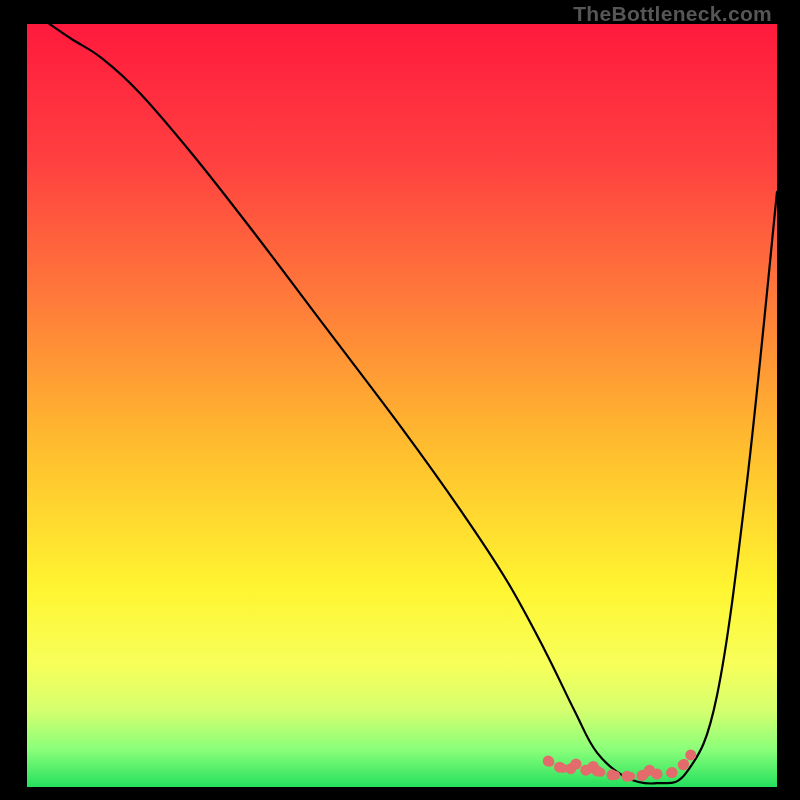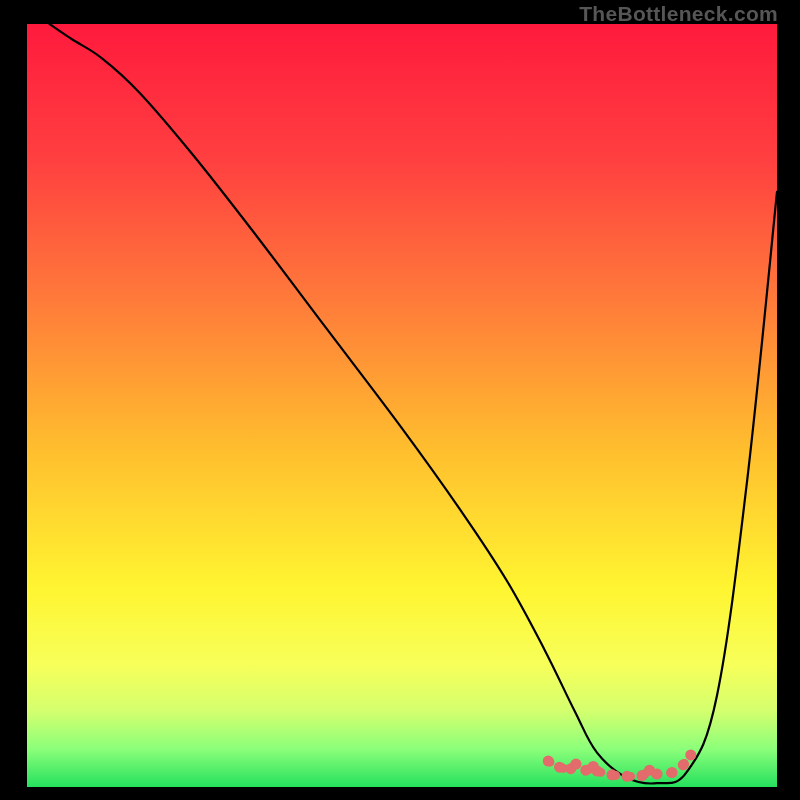--- a/index.html
+++ b/index.html
@@ -13,21 +13,21 @@
     position: absolute;
     left: 27px;
     top: 24px;
     width: 750px;
     height: 763px;
   }
   .plot svg { display: block; }
   .watermark {
     position: absolute;
     top: 2px;
-    right: 22px;
+    right: 28px;
     font-family: Arial, Helvetica, sans-serif;
     font-size: 21px;
     font-weight: 600;
     color: #565656;
     letter-spacing: 0.3px;
   }
 </style>
 </head>
 <body>
 

